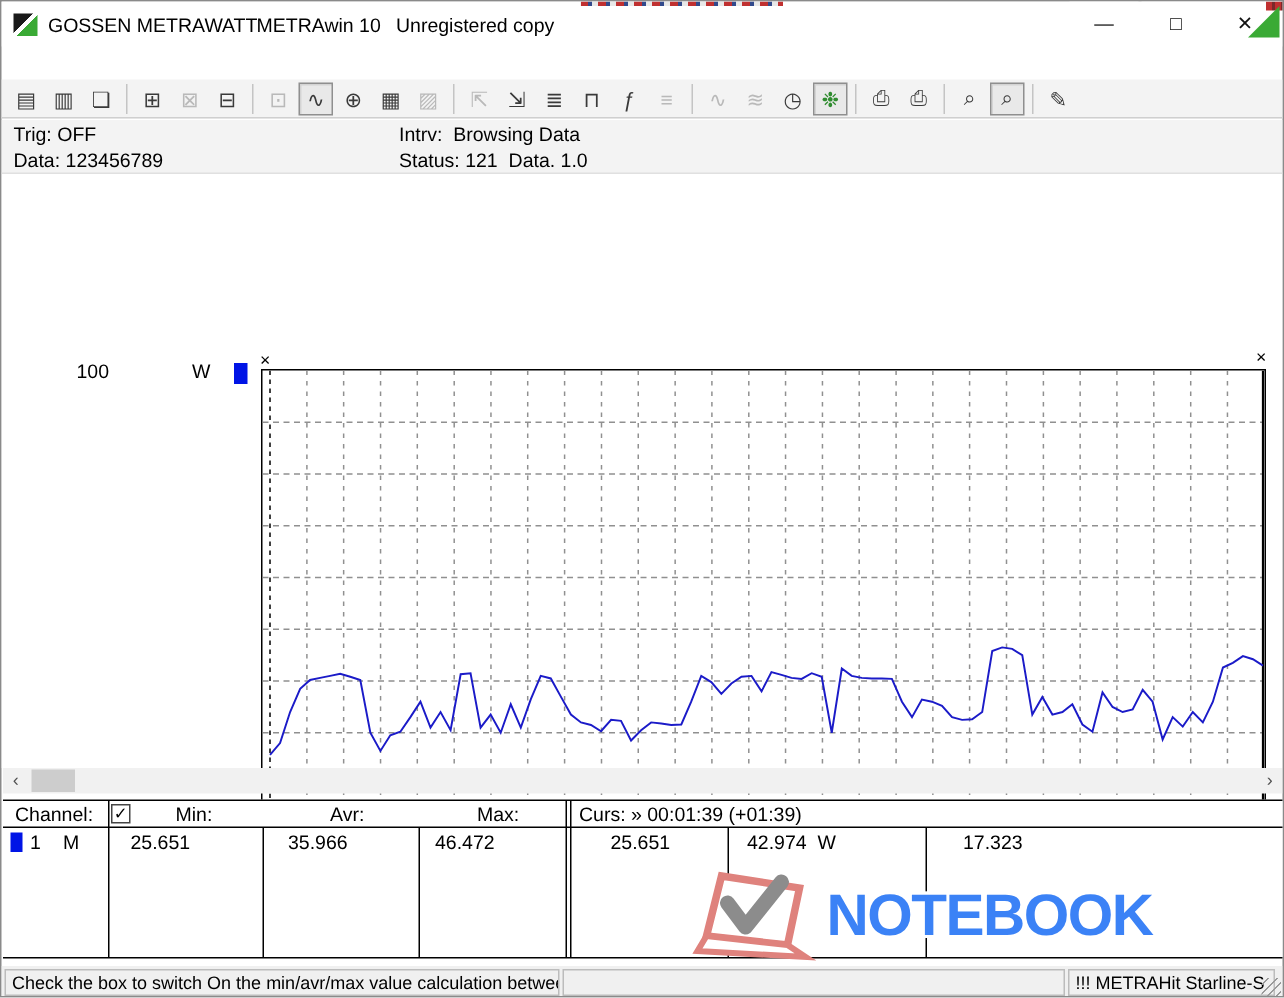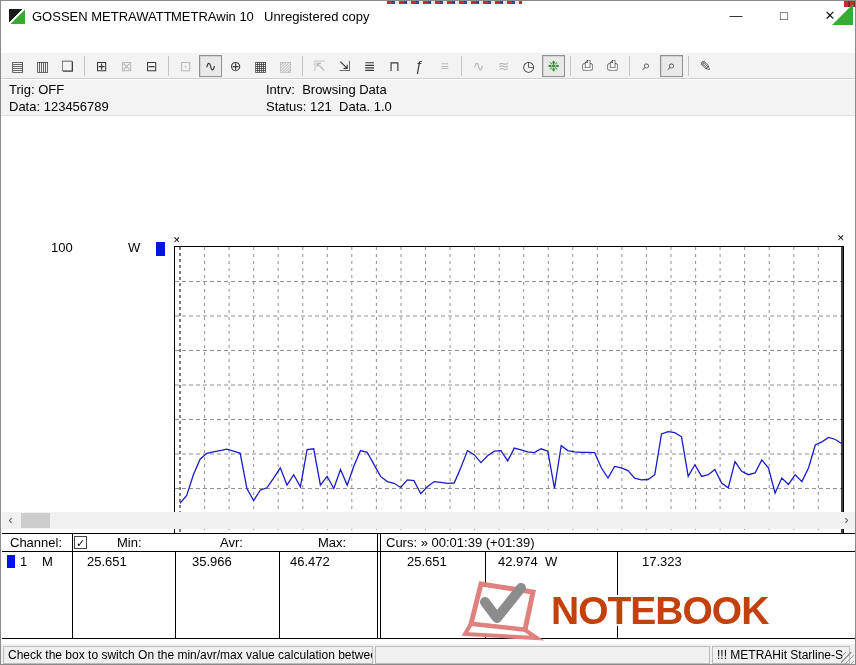--- a/index.html
+++ b/index.html
@@ -250,21 +250,21 @@
     <span class="ro-text" style="left:496px; top:20px;"><span>42.974</span>&nbsp;&nbsp;<span>W</span></span>
     <span class="ro-text" style="left:640px; top:20px;text-align:center;">17.323</span>
   </div>
 
   <div class="watermark">
     <svg width="92" height="64" viewBox="0 0 92 64">
       <path d="M22 6 L74 14 L66 52 L12 46 Z" fill="#ffffff" stroke="#df827d" stroke-width="5"></path>
       <path d="M12 46 L66 52 L78 60 L6 56 Z" fill="#ffffff" stroke="#df827d" stroke-width="4"></path>
       <path d="M26 24 L38 40 L62 10" fill="none" stroke="#8c8c8c" stroke-width="10" stroke-linecap="round" stroke-linejoin="round"></path>
     </svg>
-    <span class="wm-text" id="wm1" style="color: #c2410c;">NOTEBOOK</span>
+    <span class="wm-text" id="wm1" style="color: #3b82f6;">NOTEBOOK</span>
   </div>
 
   <div class="bottom-strip"></div>
 
   <div class="statusbar">
     <div class="sb-pane pane-msg">Check the box to switch On the min/avr/max value calculation between cursors</div>
     <div class="sb-pane pane-mid"></div>
     <div class="sb-pane pane-dev">!!! METRAHit Starline-S</div>
     <div class="resize-grip"></div>
   </div>

